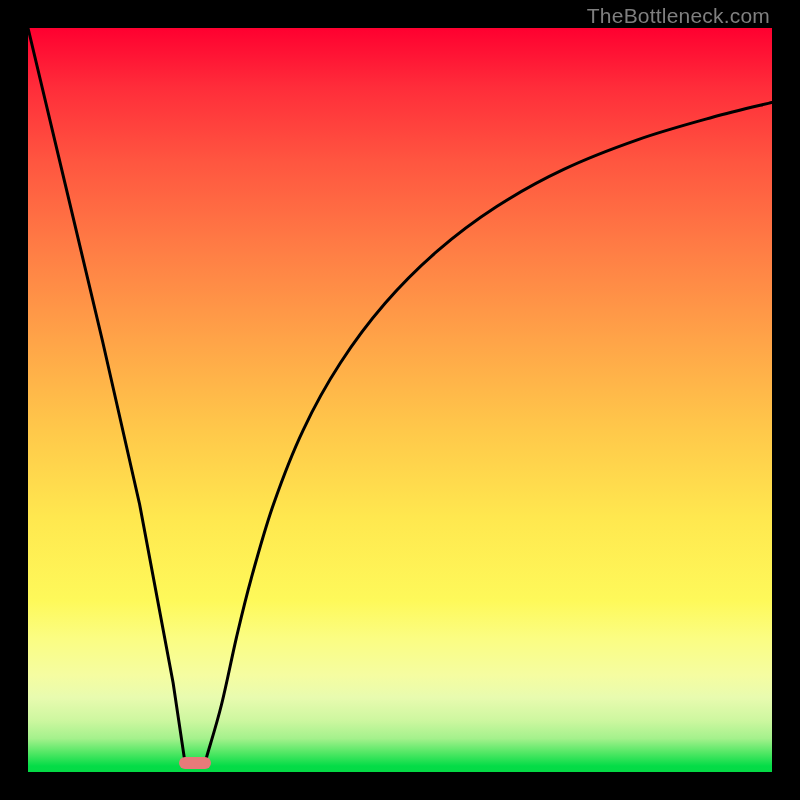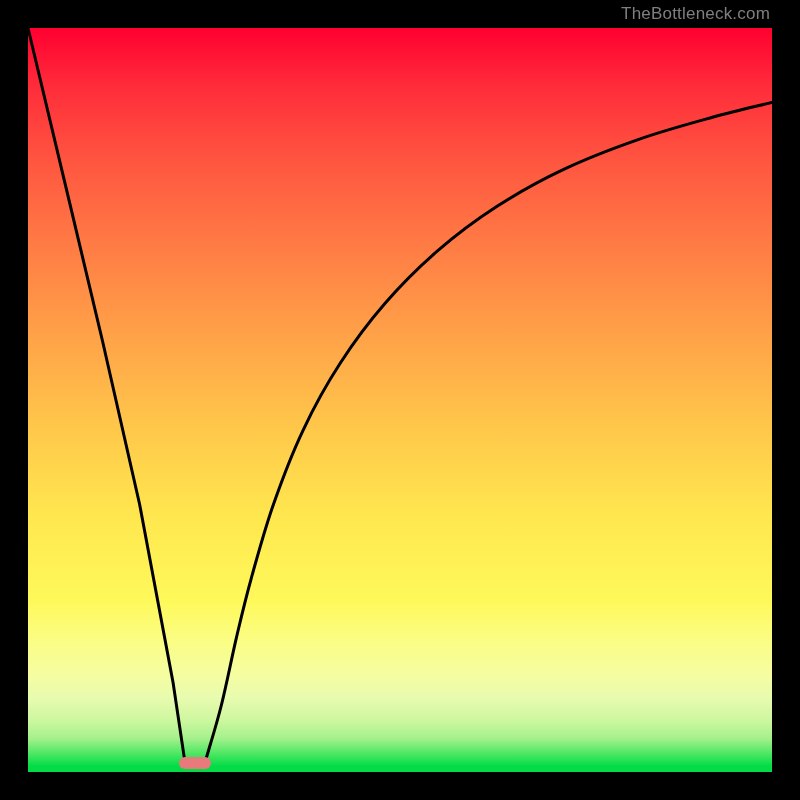--- a/index.html
+++ b/index.html
@@ -42,21 +42,21 @@
       #4ee763 97.5%,
       #04dc47 99.2%,
       #04da45 100%
     );
   }
   .watermark {
     position: absolute;
     right: 30px;
     top: 4px;
     color: #7f7f7f;
-    font-size: 17px;
+    font-size: 21px;
     letter-spacing: 0.2px;
     user-select: none;
   }
   .marker {
     position: absolute;
     width: 32px;
     height: 12px;
     border-radius: 6px;
     background: #e77a7a;
     transform: translate(-50%, -50%);

